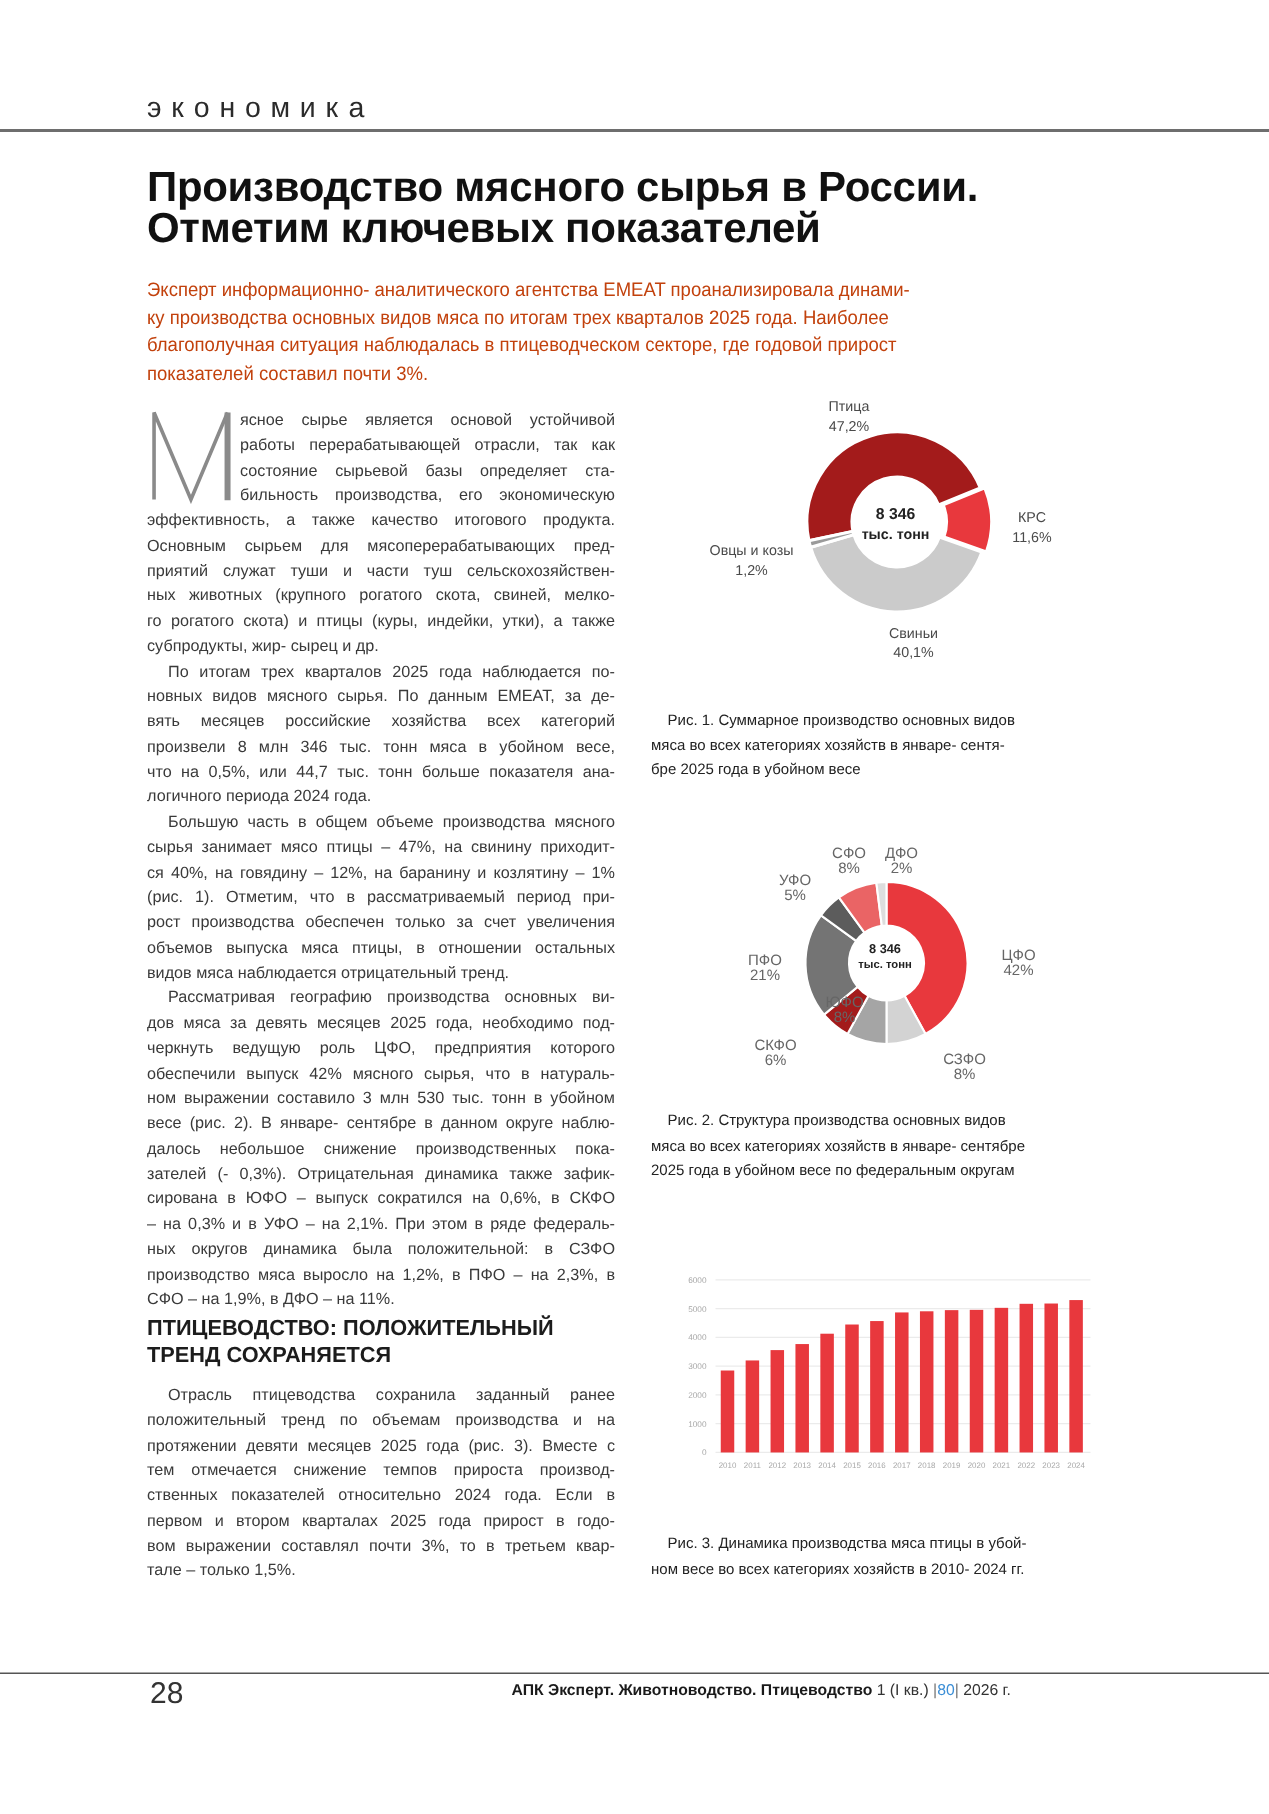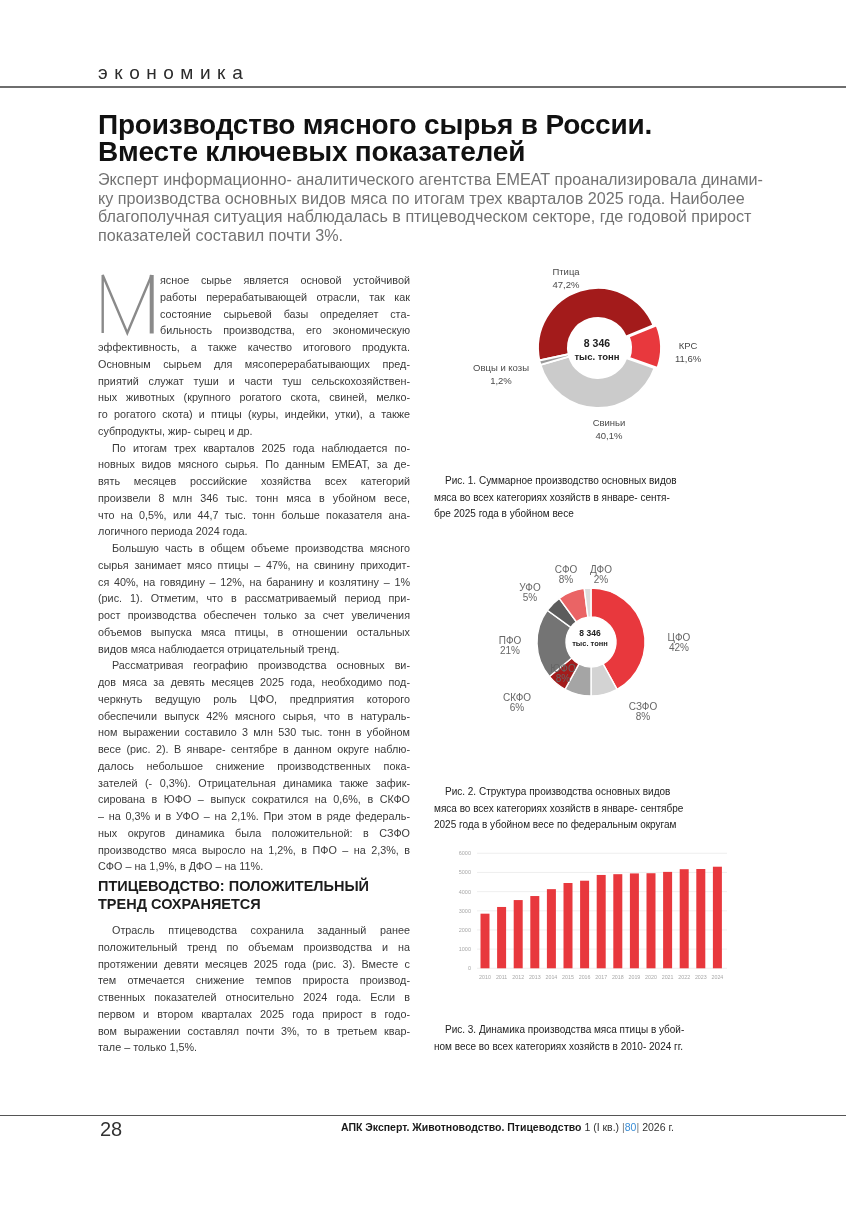--- a/index.html
+++ b/index.html
@@ -6,21 +6,21 @@
     #page {
       position: relative; width: 846px; height: 1209px; overflow: hidden;
       background: #ffffff; font-family: "Liberation Sans", sans-serif; color: #333;
     }
     .abs { position: absolute; }
 
     
     .section-label { left: 98px; top: 61px; font-size: 19px; line-height: 24px; letter-spacing: 6.5px; color: #2b2b2b; }
     .rule-top { left: 0; top: 86px; width: 846px; height: 1.5px; background: #6e6e6e; }
     .title { left: 98px; top: 111px; font-size: 28px; font-weight: bold; line-height: 27px; color: #111; letter-spacing: -0.2px; white-space: nowrap; }
-    .lead { left: 98px; top: 171px; font-size: 17px; line-height: 18.5px; color: #737373; }
+    .lead { left: 98px; top: 184px; font-size: 13px; line-height: 18.5px; color: #c2410c; }
     .lead .ln { transform: scaleX(0.95); transform-origin: left center; white-space: nowrap; }
 
     
     .body-col { left: 98px; top: 272px; width: 312px; font-size: 10.8px; line-height: 16.75px; color: #3a3a3a; }
     .just .ln { text-align: justify; text-align-last: justify; height: 16.75px; }
     .just .ln.last { text-align-last: auto; }
     .indent .ln:first-child { padding-left: 14px; }
     .dropcap-para .ln:nth-child(-n+4) { margin-left: 62px; }
     .subhead { font-size: 14.5px; font-weight: bold; line-height: 17.5px; color: #1c1c1c; margin: 3px 0 9px 0; white-space: nowrap; }
     .drop-cap { left: 98px; top: 272px; width: 58px; height: 64px; }
@@ -56,21 +56,21 @@
 </head>
 <body>
 
 <div id="page">
 
   <div class="abs section-label">экономика</div>
   <div class="abs rule-top"></div>
 
   <div class="abs title">
       <div class="ln">Производство мясного сырья в России.</div>
-      <div class="ln last">Вместе ключевых показателей</div>
+      <div class="ln last">Отметим ключевых показателей</div>
     </div>
   <div class="abs lead">
       <div class="ln">Эксперт информационно- аналитического агентства EMEAT проанализировала динами-</div>
       <div class="ln">ку производства основных видов мяса по итогам трех кварталов 2025 года. Наиболее</div>
       <div class="ln">благополучная ситуация наблюдалась в птицеводческом секторе, где годовой прирост</div>
       <div class="ln last">показателей составил почти 3%.</div>
     </div>
 
   <span class="abs drop-cap" aria-label="М">
     <svg width="58" height="64" viewBox="0 0 58 64">
@@ -214,21 +214,21 @@
       <span>5%</span>
     </div>
     <div class="pl pl2" style="left:566px; top:565px;">
       <span>СФО</span>
       <span>8%</span>
     </div>
     <div class="pl pl2" style="left:601px; top:565px;">
       <span>ДФО</span>
       <span>2%</span>
     </div>
-    <div class="abs caption" style="top:784px;">
+    <div class="abs caption" style="top:740px;">
         <div class="ln">Рис. 2. Структура производства основных видов</div>
         <div class="ln">мяса во всех категориях хозяйств в январе- сентябре</div>
         <div class="ln last">2025 года в убойном весе по федеральным округам</div>
       </div>
   </div>
 
   <div>
     <svg class="bar-svg" id="barchart" viewBox="0 0 285 140">
         <line x1="27" x2="277" y1="123.3" y2="123.3" stroke="#ebebeb" stroke-width="0.8"></line>
         <text x="21" y="125.3" text-anchor="end" font-size="5.5" fill="#a8a8a8" font-family="Liberation Sans, sans-serif">0</text>

